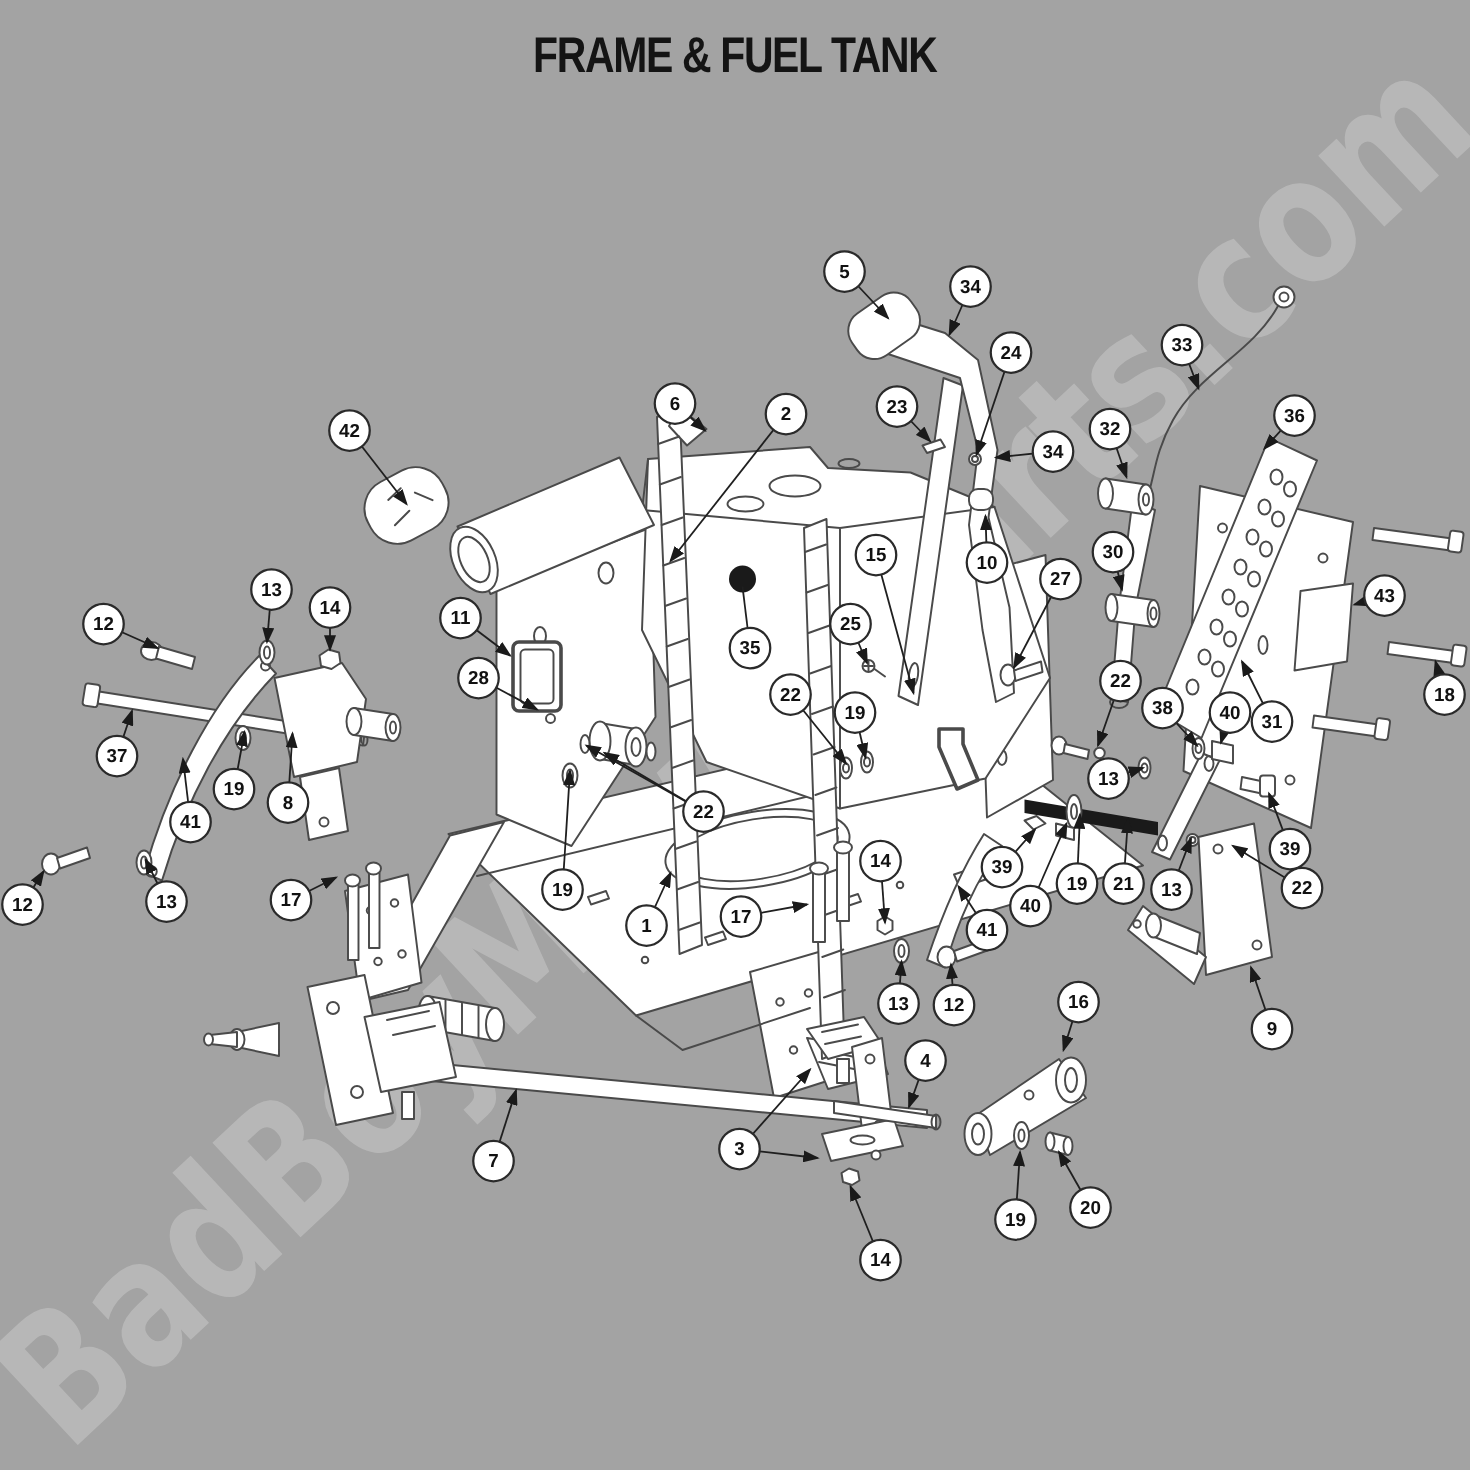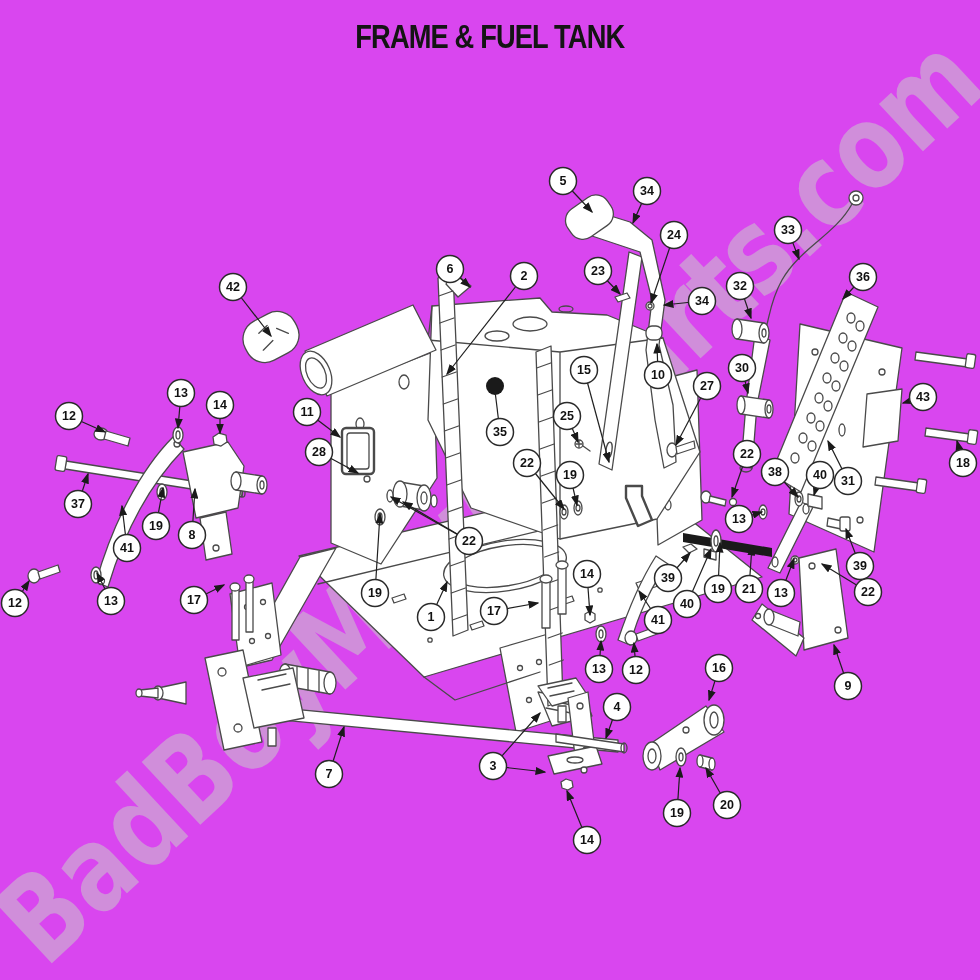--- a/index.html
+++ b/index.html
@@ -1,16 +1,16 @@
 <!DOCTYPE html>
 <html><head>
 <meta charset="utf-8">
 <style>
   html,body{margin:0;padding:0;background:#ffffff;}
-  .page{position:relative;width:980px;height:980px;background:#d946ef;overflow:hidden;
+  .page{position:relative;width:980px;height:980px;background:#a3a3a3;overflow:hidden;
         font-family:"Liberation Sans",sans-serif;}
   .title{position:absolute;top:18px;left:0;width:980px;margin:0;text-align:center;z-index:5;}
   .title span{display:inline-block;font-family:"Liberation Sans",sans-serif;font-weight:800;
         font-size:31px;letter-spacing:-1px;color:#141414;transform:scaleX(.88) scaleY(1.08);}
   #diagram-svg{position:absolute;left:0;top:0;width:980px;height:980px;}
   .wm{font-family:"DejaVu Sans",sans-serif;font-weight:bold;font-size:118px;
       fill:#c9c9c9;opacity:.55;text-anchor:middle;}
   .art{stroke:#4a4a4a;stroke-width:1.3;fill:none;stroke-linejoin:round;stroke-linecap:round;}
   .wht{fill:#ffffff;}
   .blk{fill:#1a1a1a;stroke:none;}

